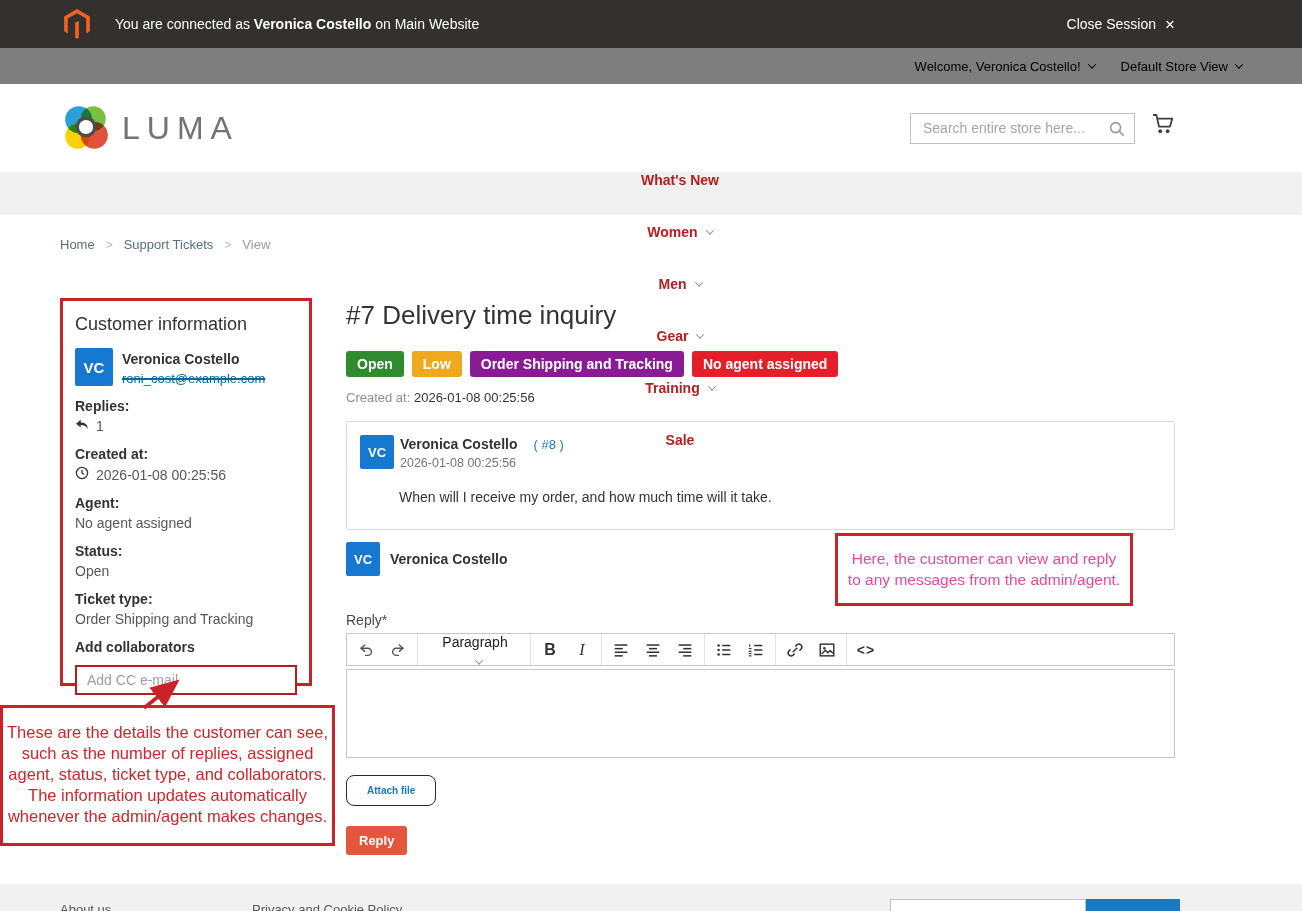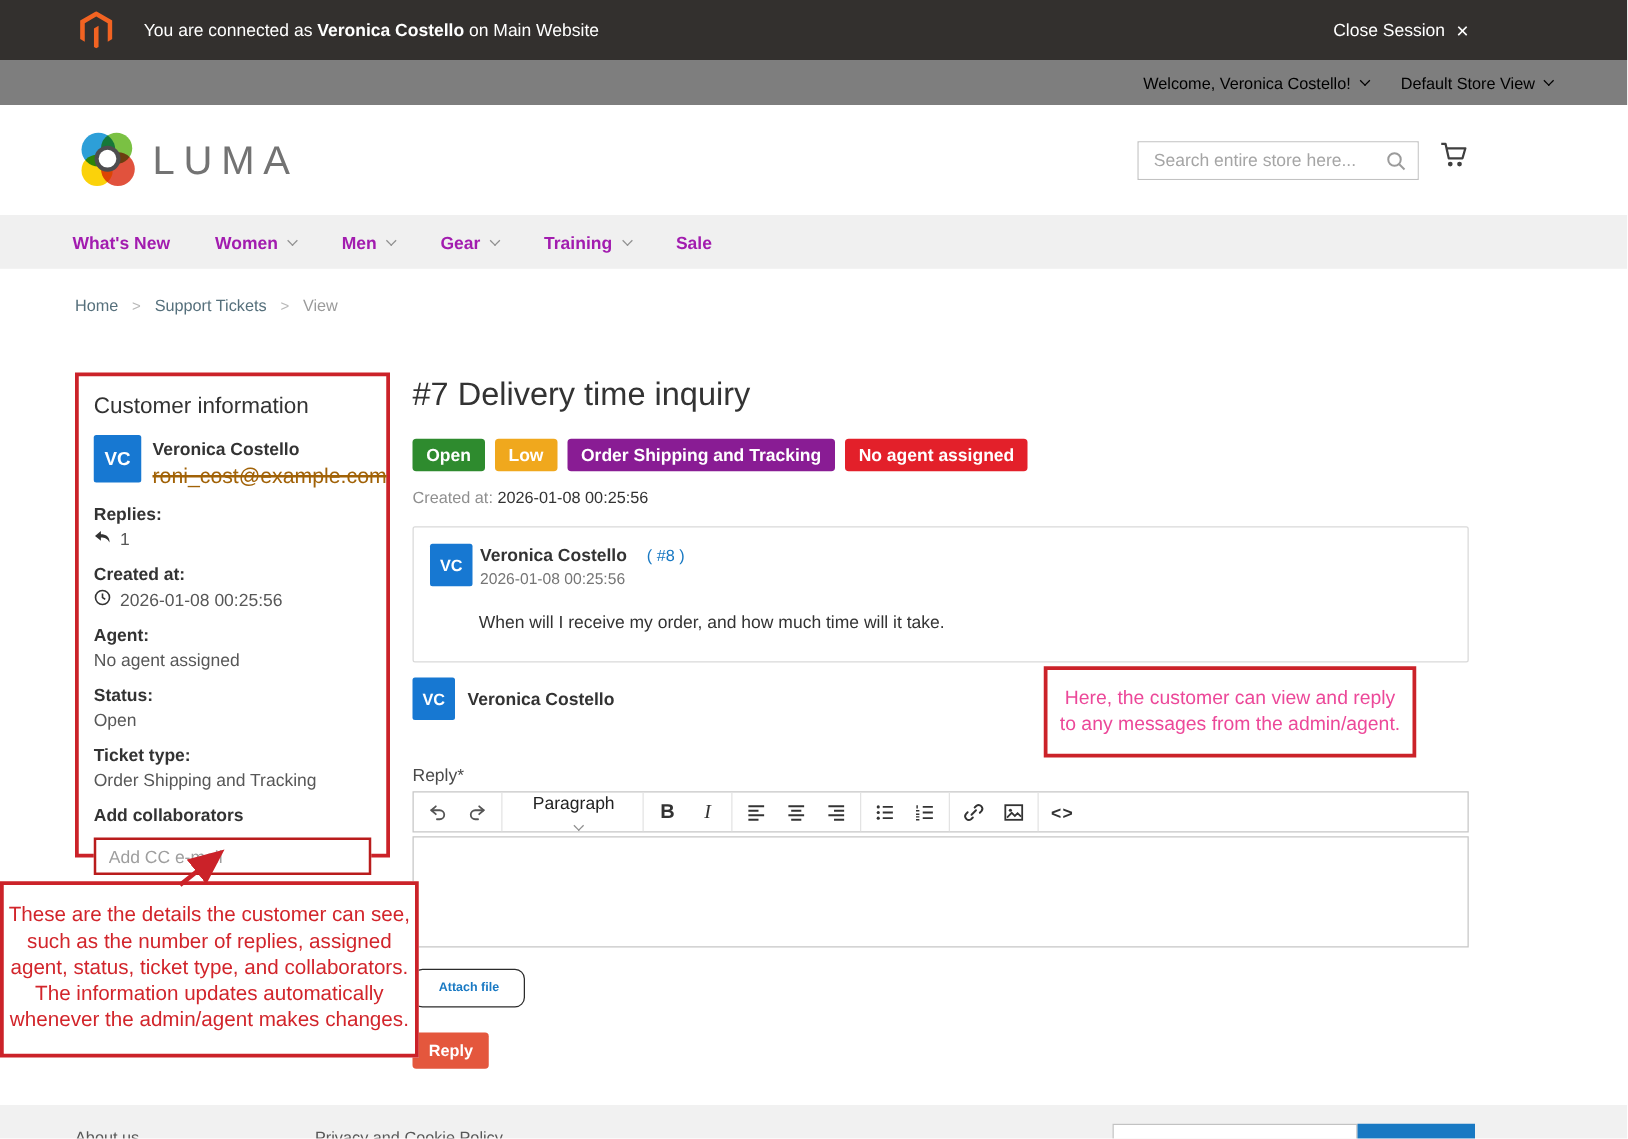--- a/index.html
+++ b/index.html
@@ -24,39 +24,39 @@
   .luma-logo { display:flex; align-items:center; gap:10px; cursor:pointer; }
   .luma-word { font-size:32px; letter-spacing:7px; color:#737373; font-weight:400; }
   .header-right { margin-left:auto; display:flex; align-items:center; gap:16px; }
   .search-box { position:relative; width:225px; height:31px; border:1px solid #c2c2c2; background:#fff; }
   .search-box input { width:100%; height:100%; border:none; outline:none; padding:0 32px 0 12px; font-size:14px; color:#333; font-family:"Liberation Sans",sans-serif; }
   .search-box input::placeholder { color:#a5a5a5; }
   .search-icon { position:absolute; right:8px; top:6px; }
   .cart-icon { cursor:pointer; margin-top:-4px; }
 
   
-  .nav-bar { height:43px; background:#f0f0f0; display:flex; align-items:center; padding-left:58px; gap:36px; font-size:14px; font-weight:700; color:#a21caf; }
+  .nav-bar { height:43px; background:#f0f0f0; display:flex; align-items:center; padding-left:58px; gap:36px; font-size:14px; font-weight:700; color:#b91c1c;flex-direction:column; }
   .nav-item { display:flex; align-items:center; cursor:pointer; }
   .nav-item .chev { color:#8f8f8f; margin-left:9px; }
 
   
   .breadcrumb { margin:22px 0 0 60px; font-size:13px; display:flex; align-items:center; gap:11px; }
   .bc-link { color:#56707c; cursor:pointer; }
   .bc-sep { color:#b9b9b9; font-size:12px; }
   .bc-current { color:#9b9b9b; }
 
   
-  .content { display:flex; margin:46px 127px 0 60px; gap:18px; }
+  .content { display:flex; margin:46px 127px 0 60px; gap:34px; }
 
   .customer-panel { width:252px; min-width:252px; border:3px solid #cb2229; background:#fff; padding:13px 12px 16px; height:388px; }
   .panel-title { font-size:18px; color:#333; font-weight:400; }
   .cust-row { display:flex; gap:9px; margin-top:13px; }
   .avatar { width:38px; height:38px; min-width:38px; background:#1778d2; color:#fff; font-weight:700; font-size:15px; display:flex; align-items:center; justify-content:center; border-radius:2px; }
   .cust-name { font-weight:700; font-size:14px; color:#333; margin-top:3px; }
-  .cust-email { font-size:17px; color:#a16207; text-decoration:line-through; text-decoration-thickness:2px; margin-top:4px; }
+  .cust-email { font-size:13px; color:#0369a1; text-decoration:line-through; text-decoration-thickness:2px; margin-top:4px; }
   .f-label { font-weight:700; font-size:14px; color:#333; margin-top:12px; }
   .f-value { font-size:14px; color:#575757; margin-top:4px; }
   .icon-row { display:flex; align-items:center; gap:7px; }
   .cc-input { width:100%; height:30px; border:2px solid #b91c1c; padding:0 10px; font-size:14px; margin-top:10px; color:#333; font-family:"Liberation Sans",sans-serif; outline:none; }
   .cc-input::placeholder { color:#9e9e9e; }
 
   main { flex:1; }
   .ticket-title { font-size:26px; font-weight:300; color:#333; margin-top:2px; }
   .badges { display:flex; gap:8px; margin-top:20px; }
   .badge { color:#fff; font-size:14px; font-weight:700; padding:5px 11px; border-radius:3px; }

